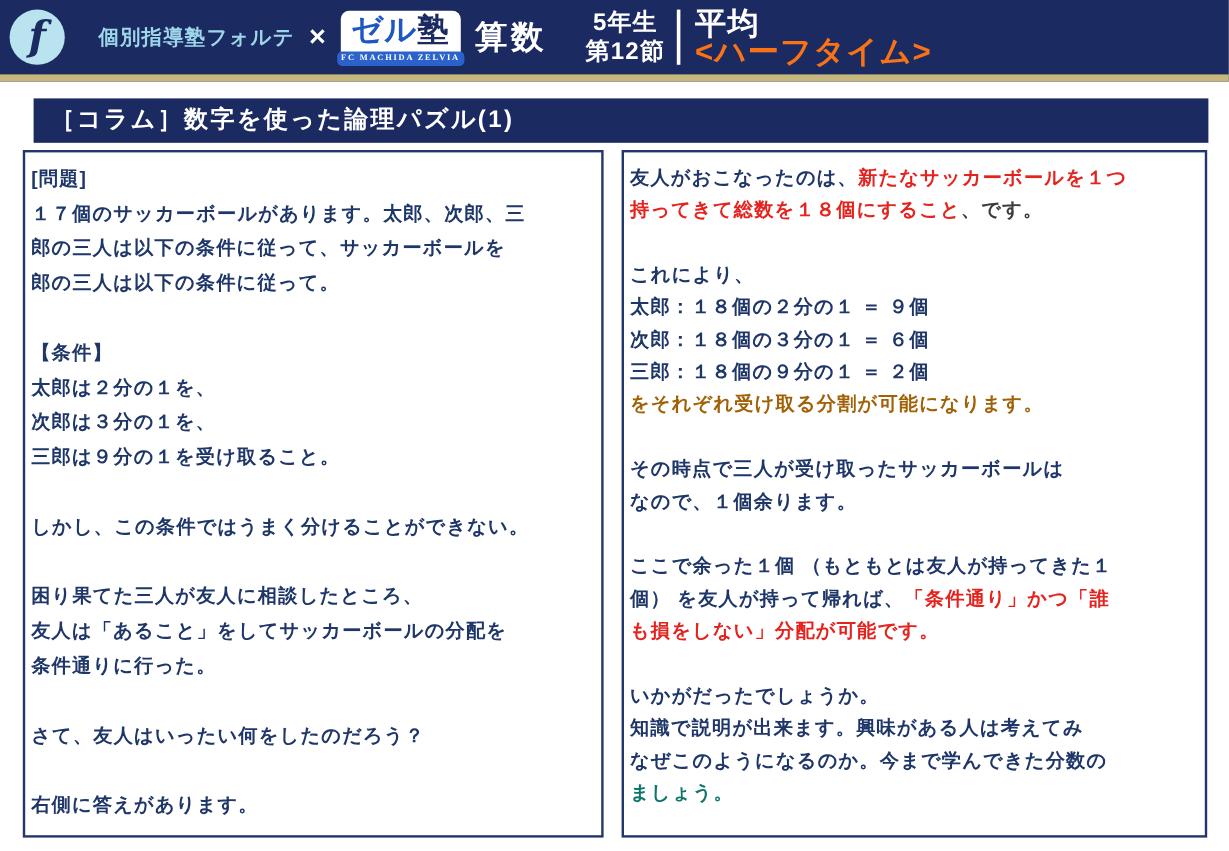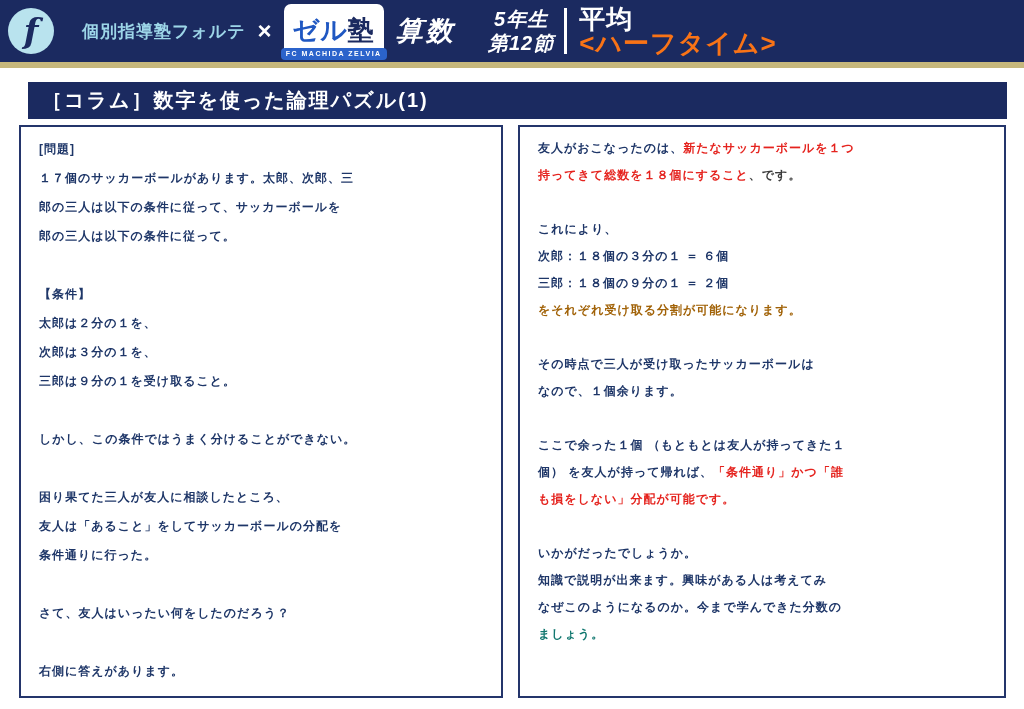--- a/index.html
+++ b/index.html
@@ -24,57 +24,57 @@
     width:46px; height:46px; border-radius:50%;
     background:#b9e3ee; color:#1b2a60;
     display:flex; align-items:center; justify-content:center;
     font-family:"DejaVu Serif","Liberation Serif",serif;
     font-style:italic; font-size:34px; line-height:1;
   }
   .forte-label { color:#9dd6e8; font-size:17px; letter-spacing:1px; margin-left:28px; }
   .cross { color:#ffffff; font-size:24px; margin:0 12px; }
   .zel-logo {
     position:relative; background:#ffffff; border-radius:7px;
-    padding:12px 9px 13px 9px; line-height:1.1;
+    padding:2px 9px 13px 9px; line-height:1.1;font-family:Liberation Serif, serif;
   }
   .zel-main { font-size:26px; letter-spacing:1px; white-space:nowrap; }
   .zel-main .zel-blue { color:#1f57c2; }
   .zel-main .zel-navy { color:#1b2a60; }
   .zel-strip {
     position:absolute; left:-3px; right:-3px; bottom:-2px;
     background:#2b63cb; border-radius:4px;
     color:#ffffff; font-size:7px; letter-spacing:1.5px;
     text-align:center; padding:2px 0; white-space:nowrap;
   }
-  .subject { color:#ffffff; font-size:27px; letter-spacing:3px; margin-left:12px;font-style:italic; }
+  .subject { color:#ffffff; font-size:27px; letter-spacing:3px; margin-left:12px; }
 
   .header-right {
     position:absolute; left:488px; top:7px;
     display:flex; align-items:center;
   }
-  .grade-col { text-align:center; color:#ffffff; font-size:20px; line-height:24px; letter-spacing:1px;font-style:italic; }
+  .grade-col { text-align:center; color:#ffffff; font-size:20px; line-height:24px; letter-spacing:1px; }
   .vdivider { width:3px; height:46px; background:#ffffff; margin:0 12px 0 10px; }
   .topic-col { text-align:left; font-size:26px; line-height:24px; letter-spacing:1px; }
   .topic-line1 { color:#ffffff; }
   .topic-line2 { color:#f97316; }
 
   
   .title-bar {
     position:absolute; left:28px; top:82px; width:979px; height:37px;
     background:#1b2a60; color:#ffffff;
     font-size:20px; letter-spacing:2px; line-height:37px;
     padding-left:14px; white-space:nowrap;
   }
 
   
   .panel {
     position:absolute; top:125px; height:573px;
     background:#ffffff; border:2px solid #24356b;
-    color:#1e3668; font-size:12px; letter-spacing:1px;
-    padding:8px 18px; overflow:hidden;
+    color:#1e3668; font-size:16px; letter-spacing:1px;
+    padding:8px 5px; overflow:hidden;
   }
   .panel-left  { left:19px;  width:484px; line-height:29px; }
   .panel-right { left:518px; width:488px; line-height:27px; }
   .tline { white-space:nowrap; }
 </style>
 </head>
 <body>
 
 <div class="header">
   <div class="header-left">
@@ -125,20 +125,21 @@
     <div class="tline">&nbsp;</div>
     <div class="tline"><span style="color: rgb(30, 54, 104);">さて、友人はいったい何をしたのだろう？</span></div>
     <div class="tline">&nbsp;</div>
     <div class="tline"><span style="color: rgb(30, 54, 104);">右側に答えがあります。</span></div>
   </div>
 <div class="panel panel-right">
     <div class="tline"><span style="color: rgb(30, 54, 104);">友人がおこなったのは、</span><span style="color: rgb(229, 35, 30);">新たなサッカーボールを１つ</span></div>
     <div class="tline"><span style="color: rgb(229, 35, 30);">持ってきて総数を１８個にすること</span><span style="color: rgb(59, 59, 59);">、です。</span></div>
     <div class="tline">&nbsp;</div>
     <div class="tline"><span style="color: rgb(30, 54, 104);">これにより、</span></div>
+    <div class="tline"><span style="color: rgb(30, 54, 104);">太郎：１８個の２分の１ ＝ ９個</span></div>
     <div class="tline"><span style="color: rgb(30, 54, 104);">次郎：１８個の３分の１ ＝ ６個</span></div>
     <div class="tline"><span style="color: rgb(30, 54, 104);">三郎：１８個の９分の１ ＝ ２個</span></div>
     <div class="tline"><span style="color: #a16207;">をそれぞれ受け取る分割が可能になります。</span></div>
     <div class="tline">&nbsp;</div>
     <div class="tline"><span style="color: rgb(30, 54, 104);">その時点で三人が受け取ったサッカーボールは</span></div>
     <div class="tline"><span style="color: rgb(30, 54, 104);">なので、１個余ります。</span></div>
     <div class="tline">&nbsp;</div>
     <div class="tline"><span style="color: rgb(30, 54, 104);">ここで余った１個 （もともとは友人が持ってきた１</span></div>
     <div class="tline"><span style="color: rgb(30, 54, 104);">個） を友人が持って帰れば、</span><span style="color: rgb(229, 35, 30);">「条件通り」かつ「誰</span></div>
     <div class="tline"><span style="color: rgb(229, 35, 30);">も損をしない」分配が可能です。</span></div>

